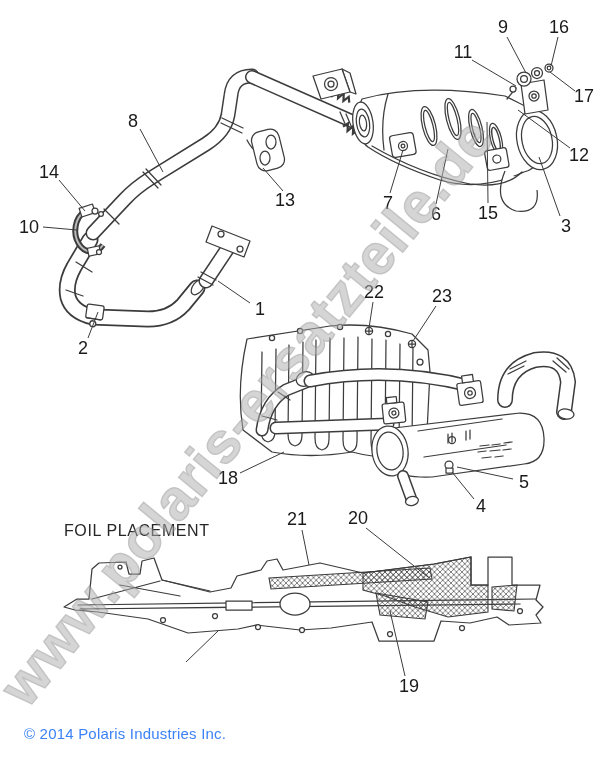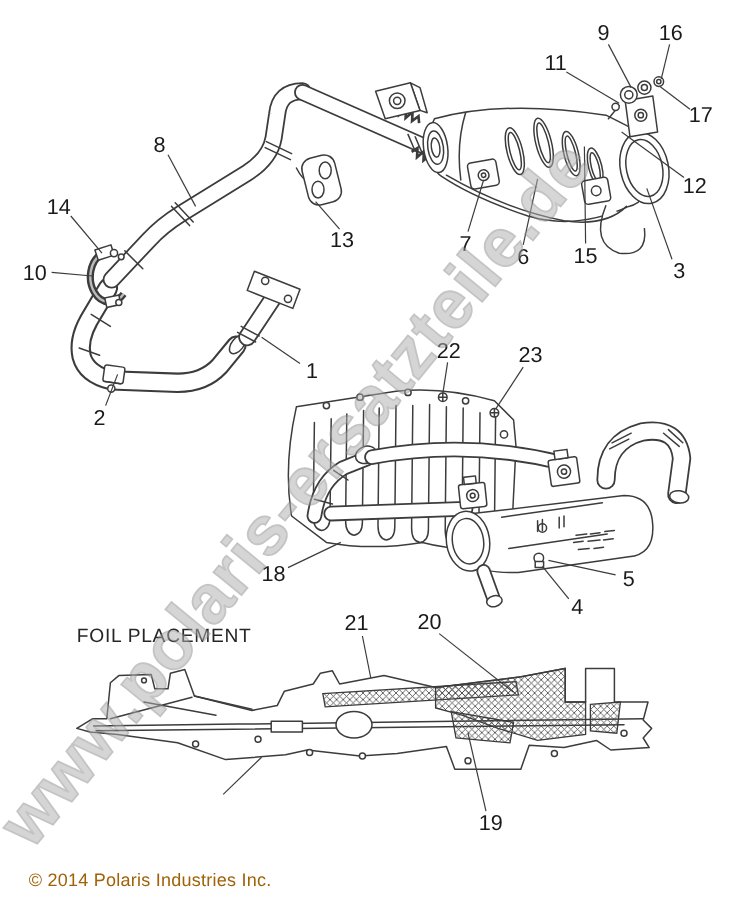--- a/index.html
+++ b/index.html
@@ -16,21 +16,21 @@
   .fw{fill:#fff;stroke:var(--line);stroke-width:1.25;stroke-linejoin:round;}
   .tO{fill:none;stroke:var(--line);stroke-linecap:round;stroke-linejoin:round;}
   .tI{fill:none;stroke:#fff;stroke-linecap:round;stroke-linejoin:round;}
   .callout-text{font:18px "Liberation Sans",sans-serif;fill:var(--text);}
   .callout-line{stroke:var(--line);stroke-width:1;}
   .hatch{fill:url(#xh);stroke:var(--line);stroke-width:1.1;}
   
   .label{position:absolute;color:#262626;font-size:16px;letter-spacing:.6px;white-space:nowrap;}
   .label-foil{left:64px;top:522px;}
   .label-lr{left:79px;top:647px;line-height:22px;}
-  .copyright{position:absolute;left:24px;top:725px;font-size:15px;color:#a16207;letter-spacing:.2px;text-align:right;}
+  .copyright{position:absolute;left:24px;top:725px;font-size:15px;color:#3b82f6;letter-spacing:.2px;text-align:right;}
   .watermark{
     position:absolute;left:-14px;top:676px;transform:rotate(-50.6deg);transform-origin:0 0;
     font-size:57px;font-weight:bold;white-space:nowrap;letter-spacing:1px;
     color:var(--wm);opacity:.52;-webkit-text-stroke:1.5px #8f8f8f;
     pointer-events:none;z-index:5;
   }
 </style>
 </head>
 <body>
 

